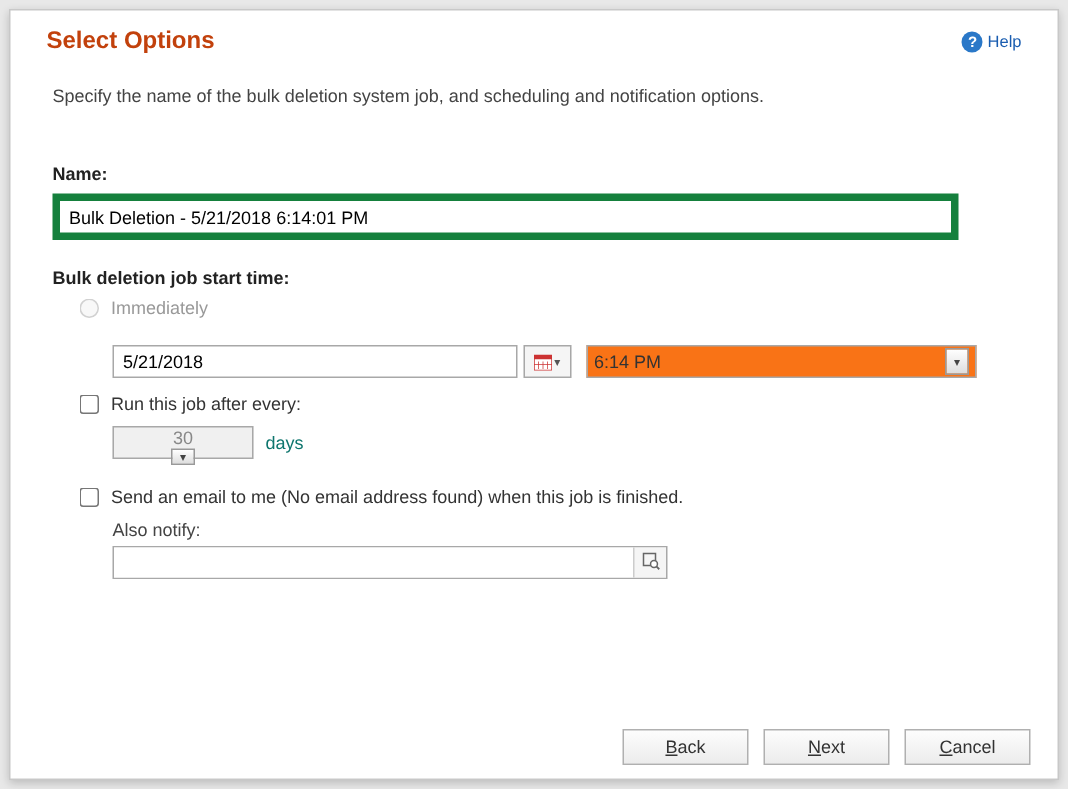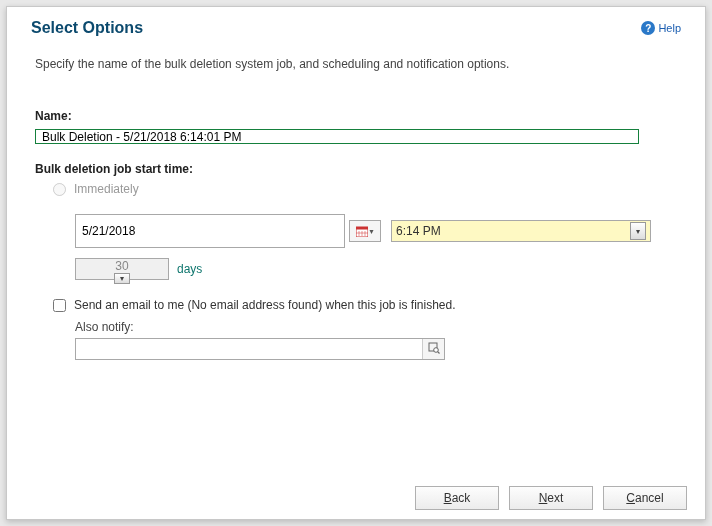--- a/index.html
+++ b/index.html
@@ -18,21 +18,21 @@
       position: relative;
       box-shadow: 0 2px 6px rgba(0,0,0,0.2);
     }
     .header {
       display: flex;
       justify-content: space-between;
       align-items: center;
       padding: 12px 24px 6px 24px;
     }
     .title {
-      color: #0c4a6e;
+      color: #c2410c;
       font-size: 16px;
       font-weight: bold;
     }
     .help-link {
       color: #1a5db0;
       font-size: 11px;
       display: flex;
       align-items: center;
       gap: 3px;
       cursor: pointer;
@@ -56,22 +56,22 @@
       margin-bottom: 38px;
     }
     .label-bold {
       font-weight: bold;
       color: #222;
       display: block;
       margin-bottom: 6px;
     }
     .text-input {
       width: 604px;
-      height: 15px;
-      border: 1px solid #15803d;
+      height: 31px;
+      border: 5px solid #15803d;
       padding: 0 6px;
       font-size: 12px;
       font-family: inherit;
     }
     .section {
       margin-bottom: 18px;
     }
     .radio-row, .check-row {
       display: flex;
       align-items: center;
@@ -86,21 +86,21 @@
     .radio-row.disabled label { color: #999; }
     .sched-row {
       display: flex;
       align-items: center;
       gap: 4px;
       padding-left: 18px;
       margin-bottom: 10px;
     }
     .date-input {
       width: 270px;
-      height: 34px;
+      height: 22px;
       border: 1px solid #a8a8a8;
       padding: 0 6px;
       font-size: 12px;
     }
     .date-picker-btn {
       width: 32px; height: 22px;
       border: 1px solid #a8a8a8;
       background: #f5f5f5;
       display: flex;
       align-items: center;
@@ -115,21 +115,21 @@
     .chev {
       font-size: 8px;
       color: #555;
     }
     .time-select {
       width: 260px;
       height: 22px;
       border: 1px solid #a8a8a8;
       padding: 0 4px;
       font-size: 12px;
-      background: #fef9c3;
+      background: #f97316;
       display: flex;
       align-items: center;
       justify-content: space-between;
       margin-left: 6px;
     }
     .dd-arrow {
       width: 16px;
       height: 18px;
       border: 1px solid #999;
       background: linear-gradient(#fff,#ddd);
@@ -262,20 +262,24 @@
             </svg>
           </span>
           <span class="chev">▾</span>
         </div>
         <div class="time-select">
           <span>6:14 PM</span>
           <span class="dd-arrow">▾</span>
         </div>
       </div>
 
+      <div class="check-row">
+        <input type="checkbox" style="">
+        <label>Run this job after every:</label>
+      </div>
 
       <div class="run-after">
         <div class="days-select">
           <span>30</span>
           <span class="dd-arrow" style="height:18px">▾</span>
         </div>
         <span class="days-label">days</span>
       </div>
 
       <div class="check-row">

